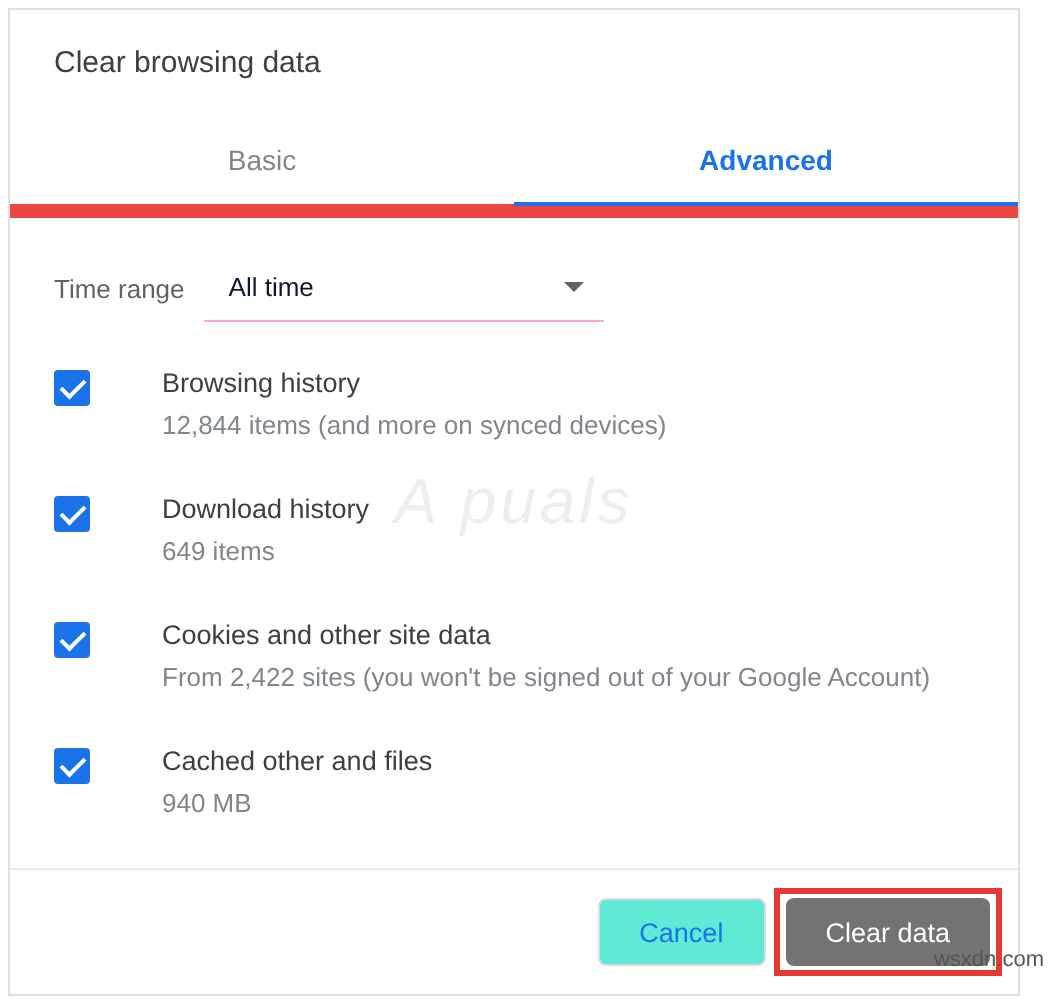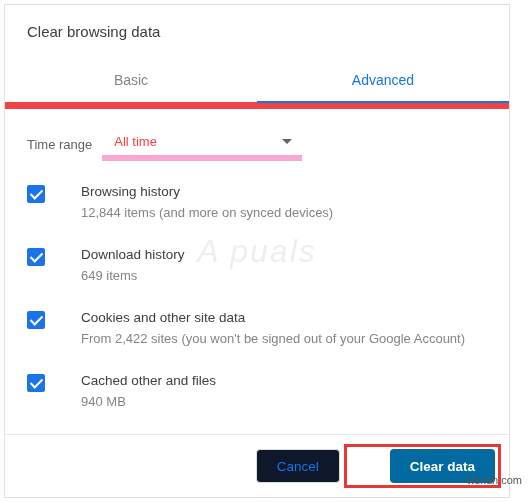--- a/index.html
+++ b/index.html
@@ -36,21 +36,21 @@
     }
     .tab {
       flex: 1;
       text-align: center;
       padding: 10px 0 14px 0;
       font-size: 14px;
       cursor: pointer;
       position: relative;
     }
     .tab.inactive { color: #80868b; }
-    .tab.active { color: #1a73e8; font-weight: 400; }
+    .tab.active { color: #1a73e8; font-weight: 700; }
     .tab.active::after {
       content: '';
       position: absolute;
       bottom: -1px;
       left: 0; right: 0;
       height: 2px;
       background: #1a73e8;
     }
     .scroll-area {
       flex: 1;
@@ -69,27 +69,27 @@
     .time-label {
       font-size: 13px;
       color: #5f6368;
     }
     .select {
       flex: 0 0 200px;
       height: 34px;
       border-top: none;
       border-left: none;
       border-right: none;
-      border-bottom: 6px solid #f9a8d4;
+      border-bottom: 1px solid #f9a8d4;
       display: flex;
       align-items: center;
       justify-content: space-between;
       padding: 0 10px 0 12px;
       font-size: 13px;
-      color: #ef4444;
+      color: #0f172a;
       cursor: pointer;
     }
     .caret-down {
       width: 0; height: 0;
       border-left: 5px solid transparent;
       border-right: 5px solid transparent;
       border-top: 5px solid #5f6368;
     }
     .item {
       display: flex;
@@ -142,30 +142,29 @@
       height: 34px;
       padding: 0 20px;
       font-size: 13.5px;
       border-radius: 4px;
       cursor: pointer;
       display: flex;
       align-items: center;
       justify-content: center;
     }
     .btn-secondary {
-      background: #0f172a;
+      background: #5eead4;
       border: 1px solid #dadce0;
       color: #1a73e8;
     }
     .btn-primary {
-      background: #0369a1;
+      background: #737373;
       border: none;
       color: #fff;
-      font-weight: 700;
-      margin-left: 40px;
+      font-weight: 400;
     }
     .highlight-box {
       border: 3px solid #e53935;
       position: absolute;
     }
     .watermark {
       position: absolute;
       bottom: 16px;
       right: 8px;
       font-size: 11px;

